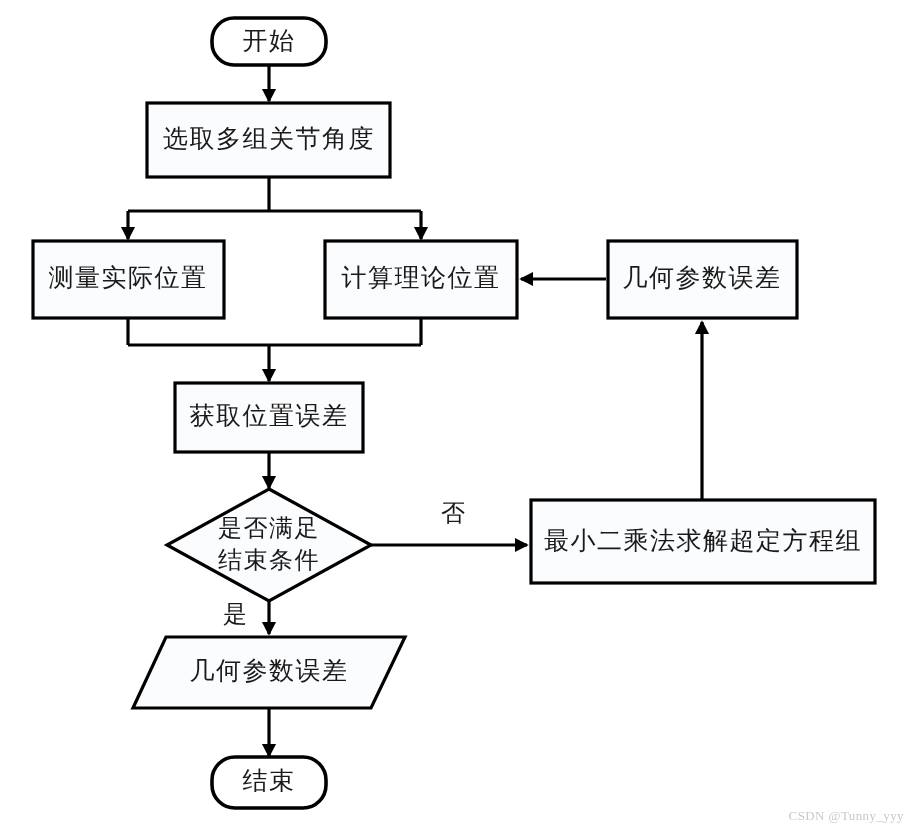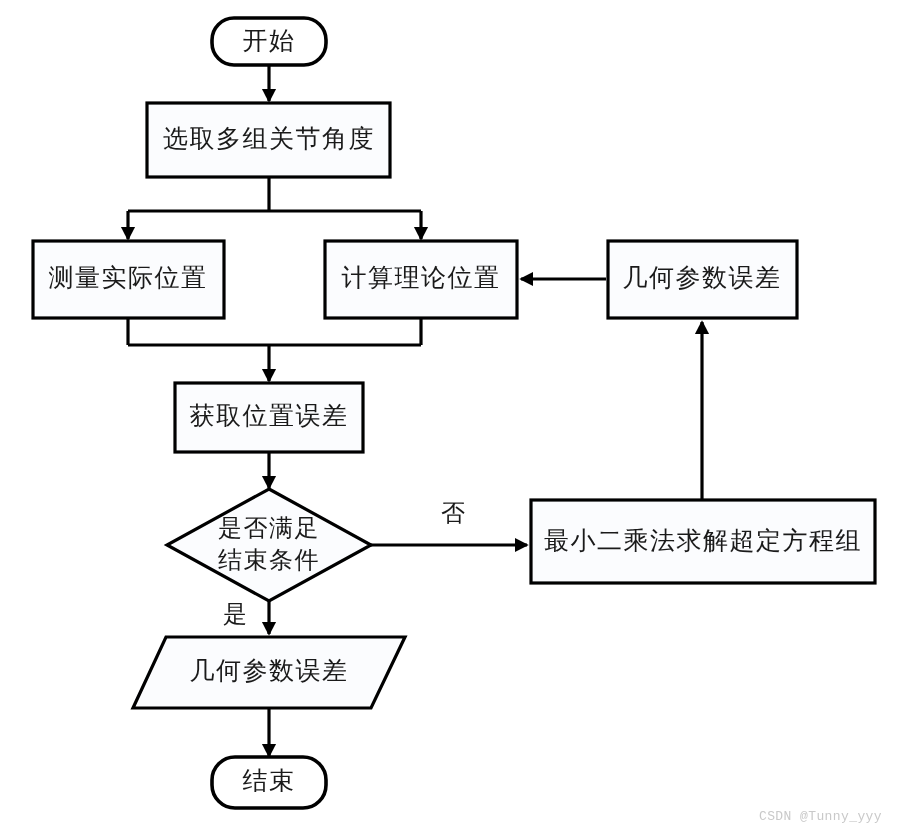--- a/index.html
+++ b/index.html
@@ -57,23 +57,23 @@
   }
   .edge-label {
     font-family: "Liberation Serif", "DejaVu Serif", serif;
     font-size: 24px;
     fill: #1a1a1a;
     text-anchor: middle;
     dominant-baseline: middle;
   }
   .watermark {
     position: absolute;
-    right: 36px;
+    right: 14px;
     bottom: 10px;
-    font-family: Liberation Mono, monospace;
+    font-family: Liberation Serif, serif;
     font-size: 13px;
     color: #c9c9c9;
     letter-spacing: 0.4px;
     user-select: none;
   }
 </style>
 </head>
 <body>
 
 <div id="canvas">

